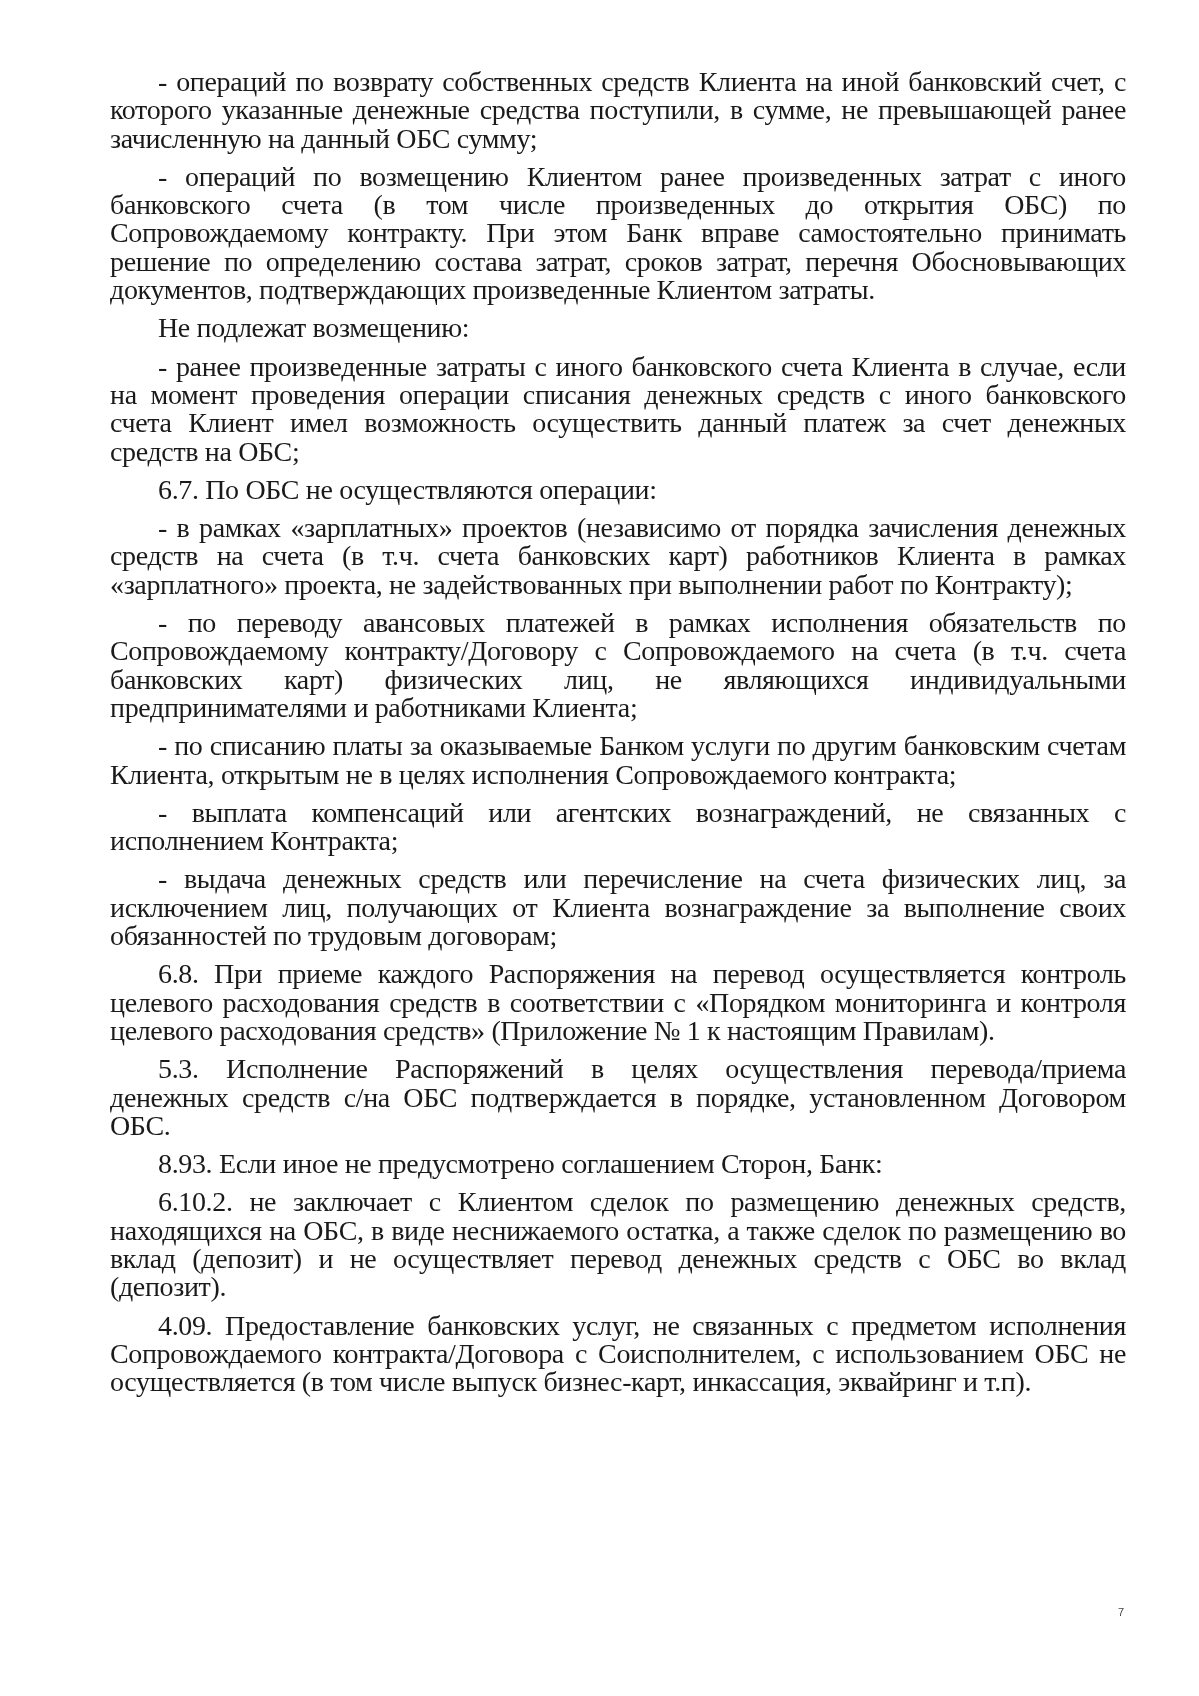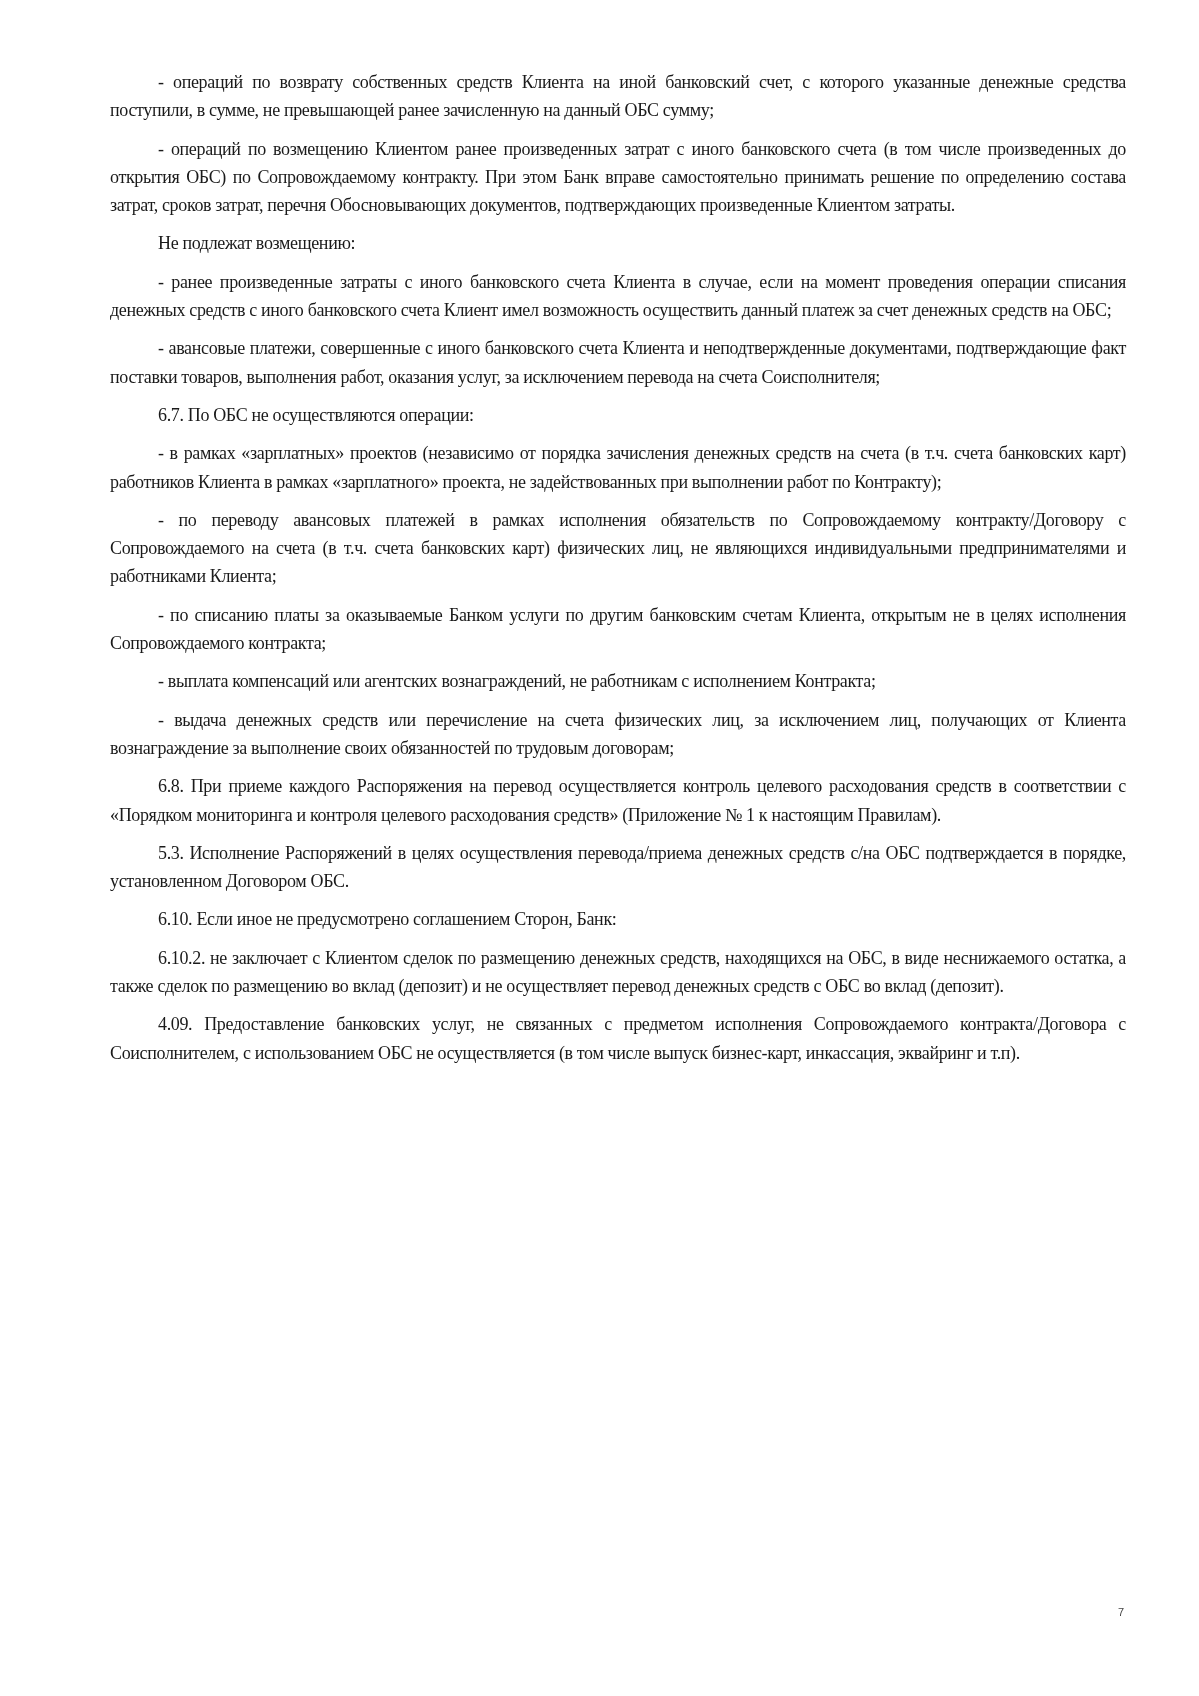--- a/index.html
+++ b/index.html
@@ -3,21 +3,21 @@
 <meta charset="utf-8">
 <style>
   html, body { margin: 0; padding: 0; background: #ffffff; }
   body { width: 1199px; height: 1696px; position: relative; overflow: hidden; }
   .page {
     position: absolute;
     left: 110px;
     top: 68px;
     width: 1016px;
     font-family: "Liberation Serif", "DejaVu Serif", serif;
-    font-size: 18px;
+    font-size: 28px;
     line-height: 28.3px;
     color: #1a1a1a;
   }
   .para {
     margin: 0 0 10px 0;
     text-align: justify;
     text-indent: 48px;
     letter-spacing: -0.35px;
   }
   .page-number {
@@ -30,27 +30,26 @@
   }
 </style>
 </head>
 <body>
 
 <div class="page">
   <p class="para">- операций по возврату собственных средств Клиента на иной банковский счет, с которого указанные денежные средства поступили, в сумме, не превышающей ранее зачисленную на данный ОБС сумму;</p>
   <p class="para">- операций по возмещению Клиентом ранее произведенных затрат с иного банковского счета (в том числе произведенных до открытия ОБС) по Сопровождаемому контракту. При этом Банк вправе самостоятельно принимать решение по определению состава затрат, сроков затрат, перечня Обосновывающих документов, подтверждающих произведенные Клиентом затраты.</p>
   <p class="para">Не подлежат возмещению:</p>
   <p class="para">- ранее произведенные затраты с иного банковского счета Клиента в случае, если на момент проведения операции списания денежных средств с иного банковского счета Клиент имел возможность осуществить данный платеж за счет денежных средств на ОБС;</p>
-  <p class="para">- авансовые платежи, совершенные с иного банковского счета Клиента и неподтвержденные документами, подтверждающие факт поставки товаров, выполнения работ, оказания услуг, за исключением перевода на счета Соисполнителя;</p>
   <p class="para">6.7. По ОБС не осуществляются операции:</p>
   <p class="para">- в рамках «зарплатных» проектов (независимо от порядка зачисления денежных средств на счета (в т.ч. счета банковских карт) работников Клиента в рамках «зарплатного» проекта, не задействованных при выполнении работ по Контракту);</p>
   <p class="para">- по переводу авансовых платежей в рамках исполнения обязательств по Сопровождаемому контракту/Договору с Сопровождаемого на счета (в т.ч. счета банковских карт) физических лиц, не являющихся индивидуальными предпринимателями и работниками Клиента;</p>
   <p class="para">- по списанию платы за оказываемые Банком услуги по другим банковским счетам Клиента, открытым не в целях исполнения Сопровождаемого контракта;</p>
-  <p class="para">- выплата компенсаций или агентских вознаграждений, не работникам с исполнением Контракта;</p>
+  <p class="para">- выплата компенсаций или агентских вознаграждений, не связанных с исполнением Контракта;</p>
   <p class="para">- выдача денежных средств или перечисление на счета физических лиц, за исключением лиц, получающих от Клиента вознаграждение за выполнение своих обязанностей по трудовым договорам;</p>
   <p class="para">6.8. При приеме каждого Распоряжения на перевод осуществляется контроль целевого расходования средств в соответствии с «Порядком мониторинга и контроля целевого расходования средств» (Приложение № 1 к настоящим Правилам).</p>
   <p class="para">5.3. Исполнение Распоряжений в целях осуществления перевода/приема денежных средств с/на ОБС подтверждается в порядке, установленном Договором ОБС.</p>
-  <p class="para">6.10. Если иное не предусмотрено соглашением Сторон, Банк:</p>
+  <p class="para">8.93. Если иное не предусмотрено соглашением Сторон, Банк:</p>
   <p class="para">6.10.2. не заключает с Клиентом сделок по размещению денежных средств, находящихся на ОБС, в виде неснижаемого остатка, а также сделок по размещению во вклад (депозит) и не осуществляет перевод денежных средств с ОБС во вклад (депозит).</p>
   <p class="para">4.09. Предоставление банковских услуг, не связанных с предметом исполнения Сопровождаемого контракта/Договора с Соисполнителем, с использованием ОБС не осуществляется (в том числе выпуск бизнес-карт, инкассация, эквайринг и т.п).</p>
 </div>
 
 <div class="page-number">7</div>
 
 </body></html>

